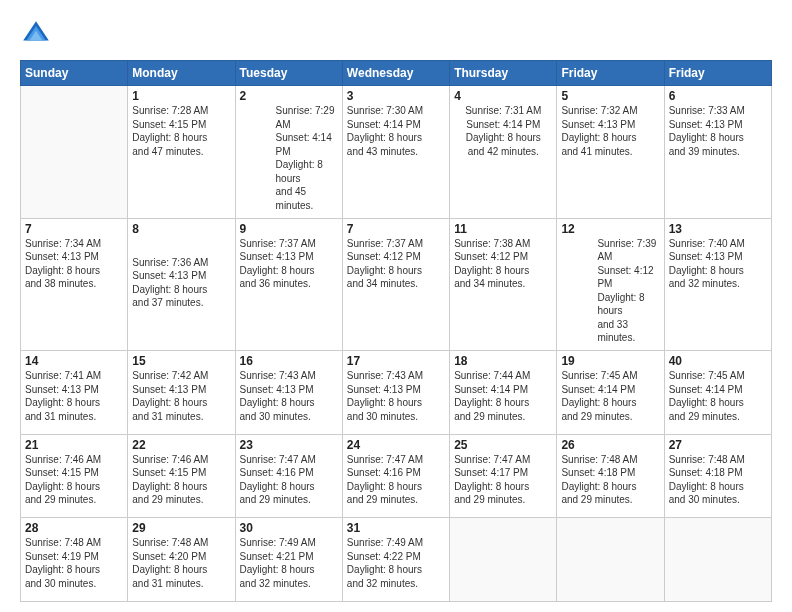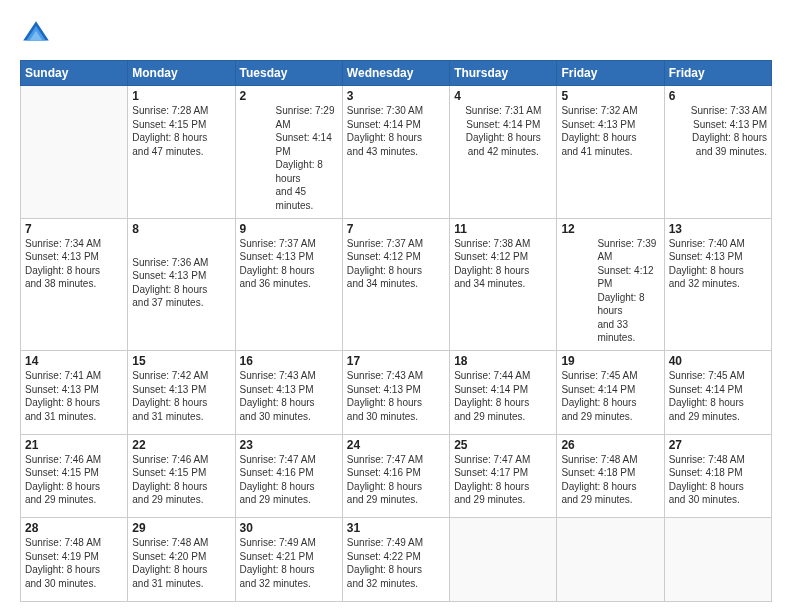--- a/index.html
+++ b/index.html
@@ -166,21 +166,21 @@
           </td>
           <td>
             <span class="day-num">5</span>
             <div class="day-info" style="white-space: pre-line;">Sunrise: 7:32 AM
 Sunset: 4:13 PM
 Daylight: 8 hours
 and 41 minutes.</div>
           </td>
           <td>
             <span class="day-num">6</span>
-            <div class="day-info" style="white-space: pre-line; text-align: right;">Sunrise: 7:33 AM
+            <div class="day-info" style="white-space: pre-line;">Sunrise: 7:33 AM
 Sunset: 4:13 PM
 Daylight: 8 hours
 and 39 minutes.</div>
           </td>
         </tr>
         <tr>
           <td>
             <span class="day-num">7</span>
             <div class="day-info" style="white-space: pre-line;">Sunrise: 7:34 AM
 Sunset: 4:13 PM

